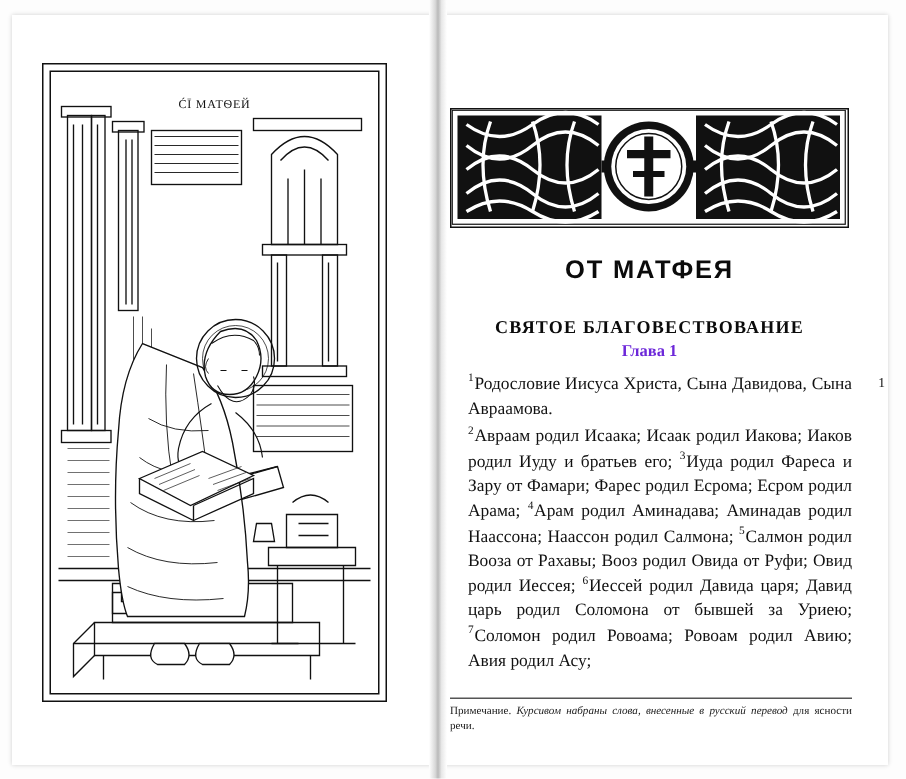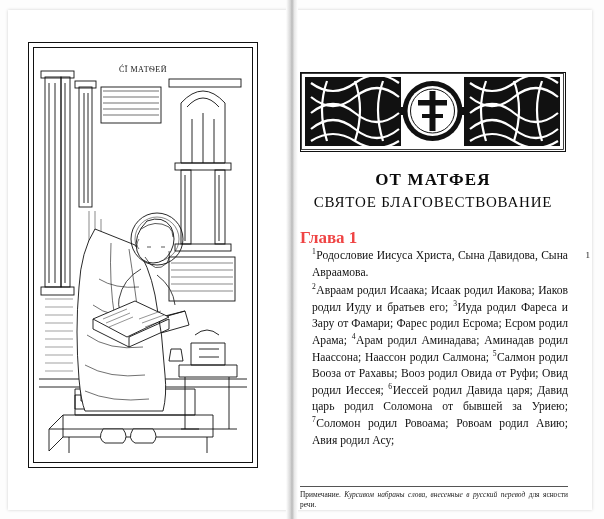--- a/index.html
+++ b/index.html
@@ -104,43 +104,44 @@
     background: #fff;
   }
   .title-block {
     position: absolute;
     left: 4px;
     top: 160px;
     width: 266px;
     text-align: center;
   }
   .title-main {
-    font-family: Liberation Serif, serif;
+    font-family: Liberation Sans, sans-serif;
     font-weight: bold;
     font-size: 17px;
     letter-spacing: 1.2px;
     color: #0b0b0b;
   }
   .title-sub {
     font-family: "Liberation Serif", serif;
-    font-weight: normal;
-    font-size: 15px;
+    font-weight: bold;
+    font-size: 12px;
     letter-spacing: 0.8px;
     color: #0b0b0b;
-    margin-top: 4px;
+    margin-top: 21px;
   }
   .chapter {
     position: absolute;
     left: 4px;
     top: 218px;
     width: 266px;
+    text-align: center;
     font-family: "Liberation Serif", serif;
     font-weight: bold;
-    font-size: 17px;
-    color: #ef4444;
+    font-size: 11px;
+    color: #6d28d9;
   }
   .body-text {
     position: absolute;
     left: 4px;
     top: 238px;
     width: 268px;
     font-family: "Liberation Serif", serif;
     font-size: 11.6px;
     line-height: 16.6px;
     color: #111;
@@ -164,21 +165,21 @@
     position: absolute;
     right: 2px;
     top: 240px;
     font-family: "Liberation Serif", serif;
     font-size: 9px;
     color: #111;
   }
   .note {
     position: absolute;
     left: 4px;
-    top: 476px;
+    top: 455px;
     width: 268px;
     border-top: 0.8px solid #555;
     padding-top: 3px;
     font-family: "Liberation Serif", serif;
     font-size: 7.4px;
     line-height: 9.6px;
     color: #1a1a1a;
     text-align: justify;
   }
   .note i { font-style: italic; }

